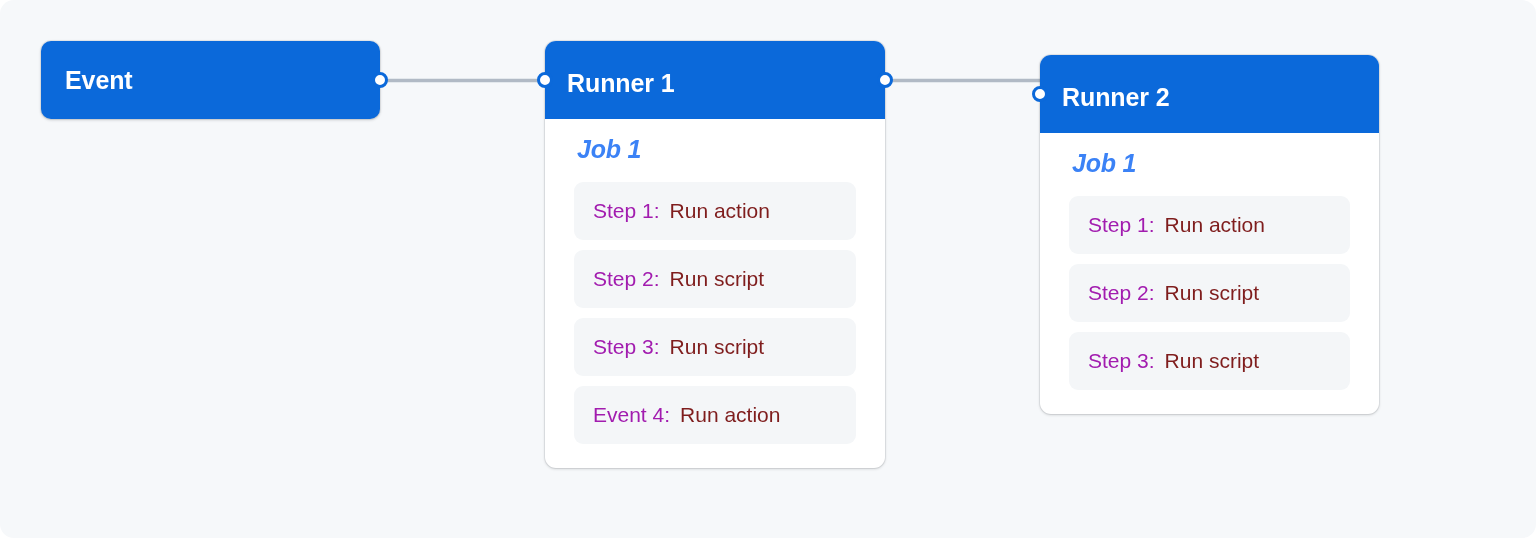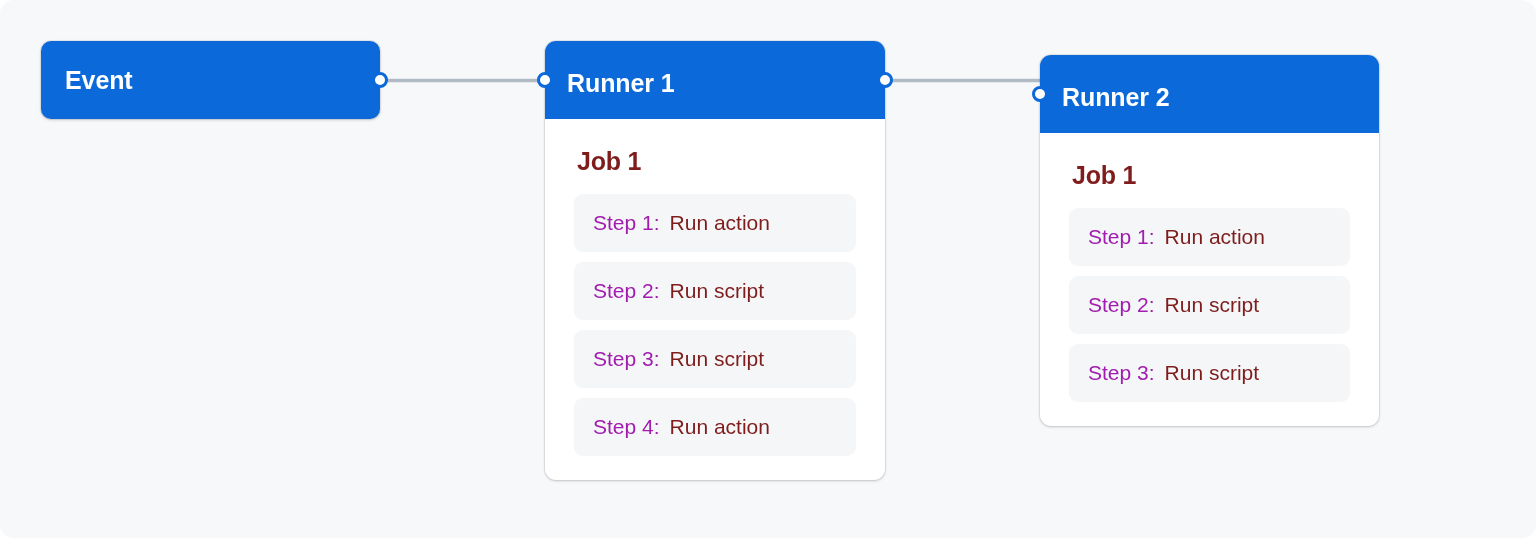--- a/index.html
+++ b/index.html
@@ -90,23 +90,24 @@
   }
 
   .runner-body {
     padding: 16px 29px 24px 29px;
     box-sizing: border-box;
   }
 
   .job-title {
     font-size: 25px;
     font-weight: bold;
-    color: #7f1d1d;
+    color: #3b82f6;
     letter-spacing: -0.2px;
-    margin: 12px 0 18px 3px;
+    margin: 0 0 18px 3px;
+    font-style: italic;
   }
 
   .steps {
     display: flex;
     flex-direction: column;
     gap: 10px;
   }
 
   .step {
     background: #f4f6f8;
@@ -179,21 +180,21 @@
           </div>
           <div class="step">
             <span class="step-label">Step 2:</span>
             <span class="step-value">Run script</span>
           </div>
           <div class="step">
             <span class="step-label">Step 3:</span>
             <span class="step-value">Run script</span>
           </div>
           <div class="step">
-            <span class="step-label">Step 4:</span>
+            <span class="step-label">Event 4:</span>
             <span class="step-value">Run action</span>
           </div>
         </div>
     </div>
   </div>
 
   <div class="runner" id="runner2" style="left:1040px; top:55px; width:339px;">
     <div class="runner-header">
       <span class="node-title">Runner 2</span>
       <span class="handle handle-left"></span>

